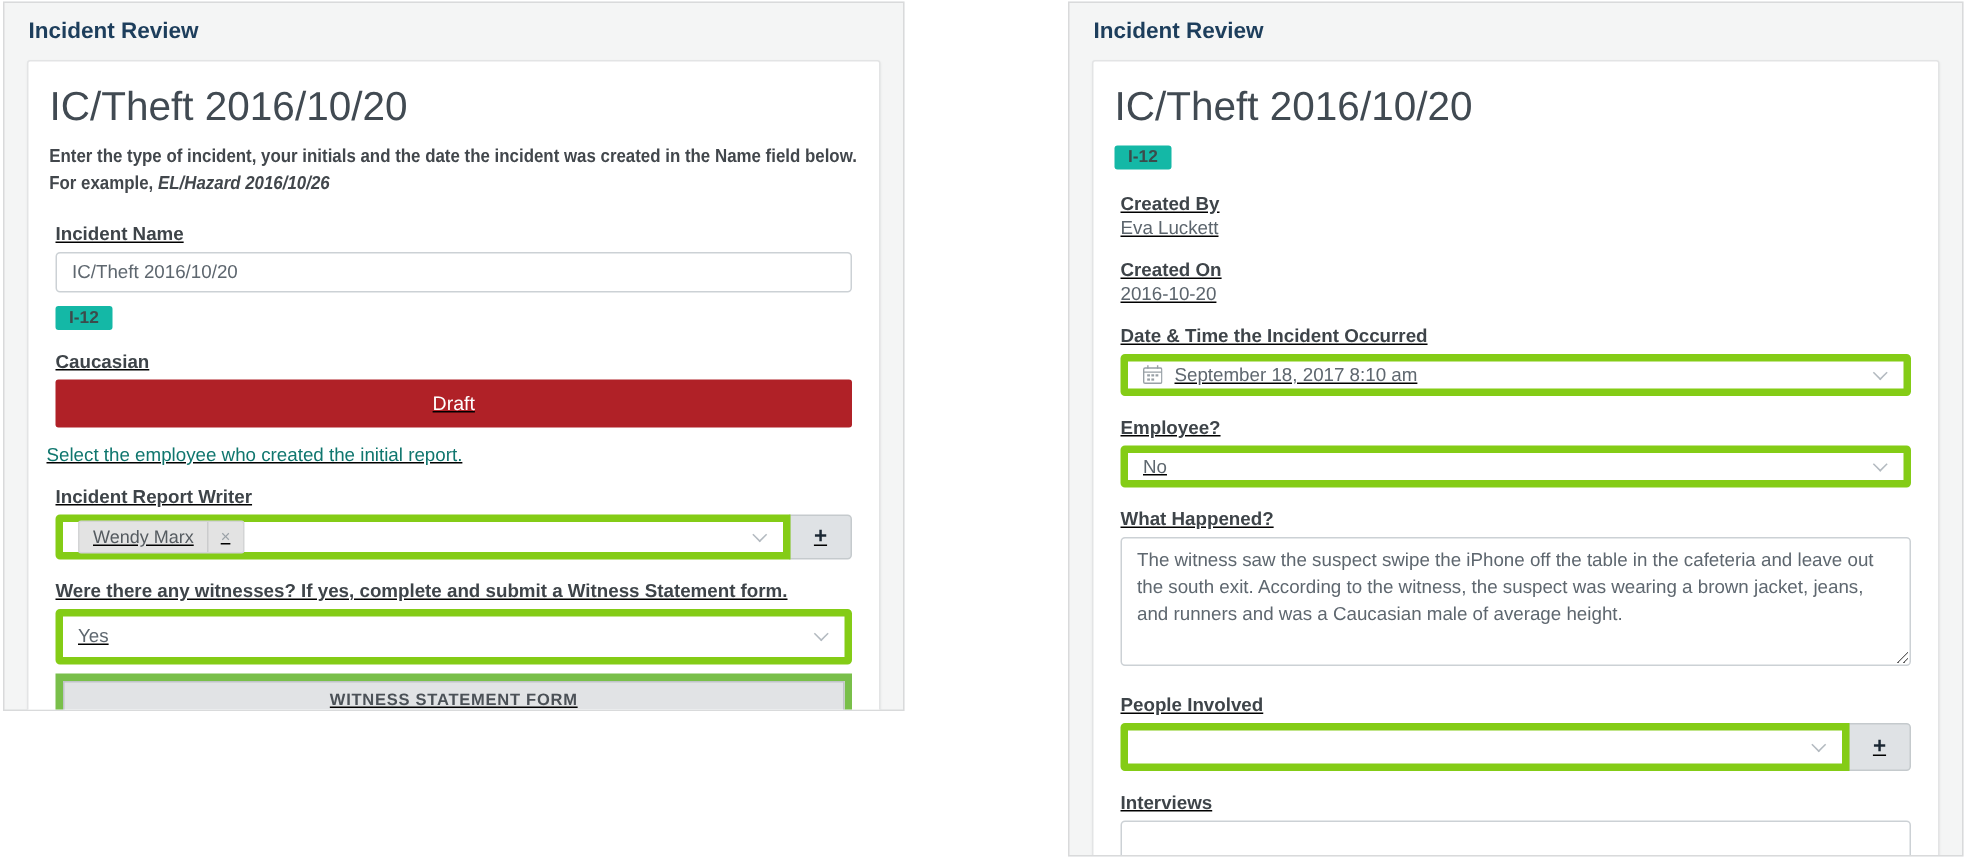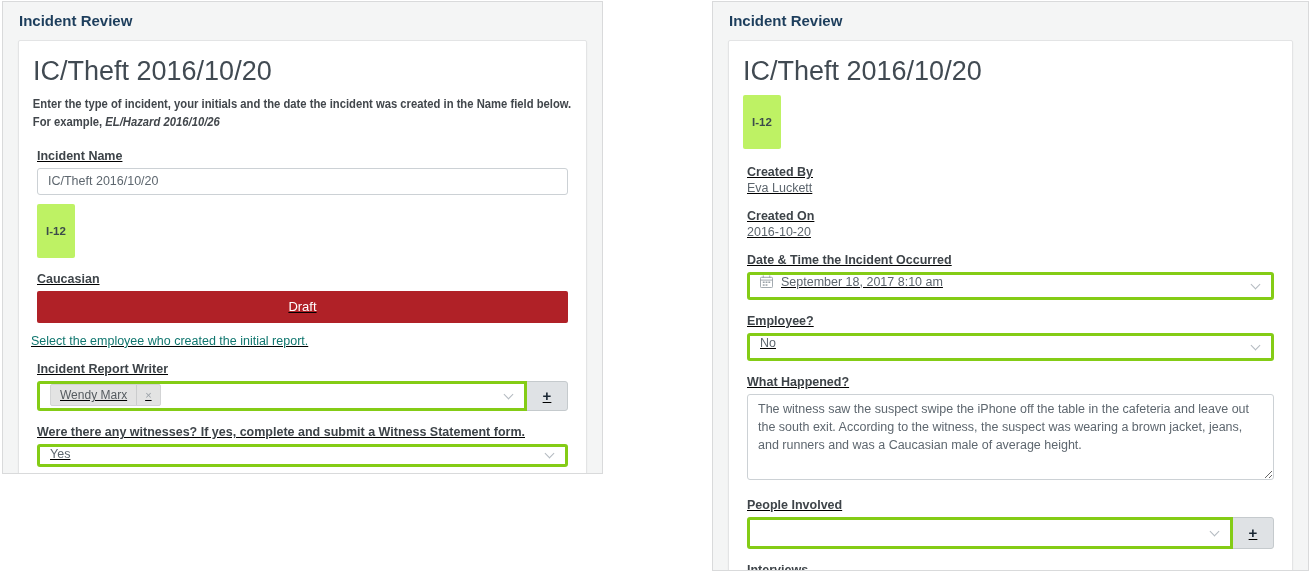--- a/index.html
+++ b/index.html
@@ -23,32 +23,32 @@
   .desc em { font-style:italic; }
 
   .fields { padding:0 6px;text-decoration:underline; }
 
   .field-label { font-size:12.5px; font-weight:bold; color:#3e4449; margin:14px 0 5px; }
   .first-label { margin-top:10px; }
 
   .text-input { width:100%; height:27px; border:1px solid #ccd1d5; border-radius:3px; padding:0 10px;
                 font-size:12.5px; color:#5e676f; background:#fff; font-family:inherit; outline:none; }
 
-  .badge { display:inline-block; background:#bef264; color:#3c4b4b; font-size:11.5px; font-weight:bold;
-           padding:21px 9px; border-radius:2px; margin:9px 0 0; }
+  .badge { display:inline-block; background:#14b8a6; color:#3c4b4b; font-size:11.5px; font-weight:bold;
+           padding:2px 9px; border-radius:2px; margin:9px 0 0; }
   .panel-right .badge { margin:0 0 2px 2px; }
 
   .status-bar { height:32px; background:#b02127; border-radius:2px; color:#fff; font-size:13px;
                 display:flex; align-items:center; justify-content:center; cursor:default; }
 
   .helper { font-size:12.5px; color:#0f766e; margin:11px 0 0 -6px; }
 
-  .select { position:relative; border:3px solid #84cc16; border-radius:3px; background:#fff;
-            display:flex; align-items:flex-start; padding:0 26px 0 10px; cursor:pointer; }
-  .h27 { height:23px; } .h30 { height:30px; } .h28 { height:28px; } .h32 { height:32px; }
+  .select { position:relative; border:5px solid #84cc16; border-radius:3px; background:#fff;
+            display:flex; align-items:center; padding:0 26px 0 10px; cursor:pointer; }
+  .h27 { height:37px; } .h30 { height:30px; } .h28 { height:28px; } .h32 { height:32px; }
   .select-value { font-size:12.5px; color:#5e676f; }
   .chevron { position:absolute; right:12px; top:calc(50% - 5px); width:7px; height:7px;
              border-right:1.5px solid #b3bac0; border-bottom:1.5px solid #b3bac0; transform:rotate(45deg); }
 
   .multi-row { display:flex; align-items:stretch; }
   .multi-row .select { flex:1; border-top-right-radius:0; border-bottom-right-radius:0; }
   .add-btn { width:42px; margin-left:-1px; background:#dfe2e5; border:1px solid #c5cacd;
              border-radius:0 3px 3px 0; font-size:15px; font-weight:bold; color:#1a2733;
              display:flex; align-items:center; justify-content:center; cursor:pointer; }
 

